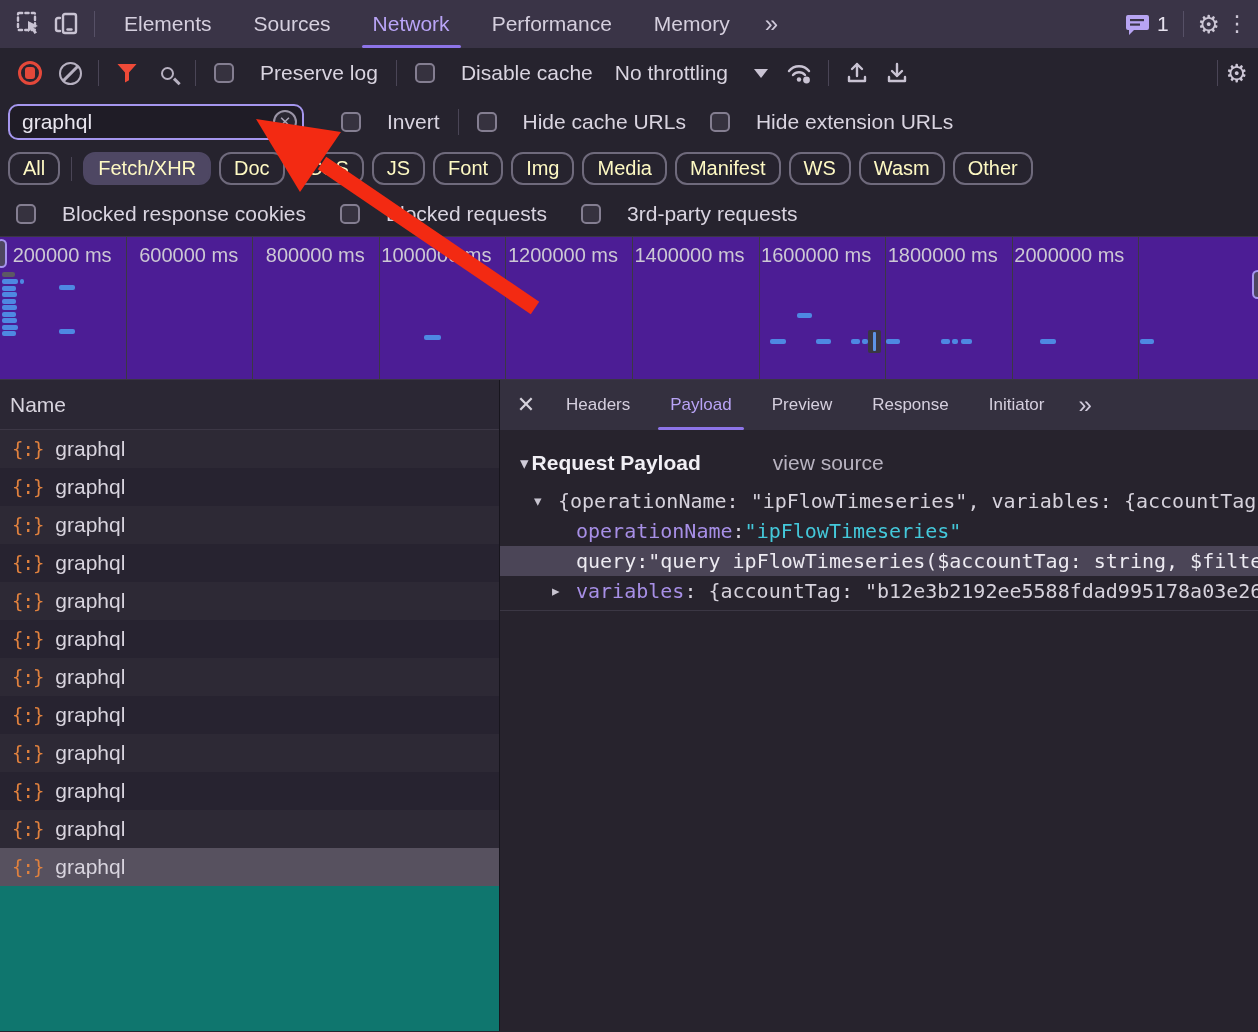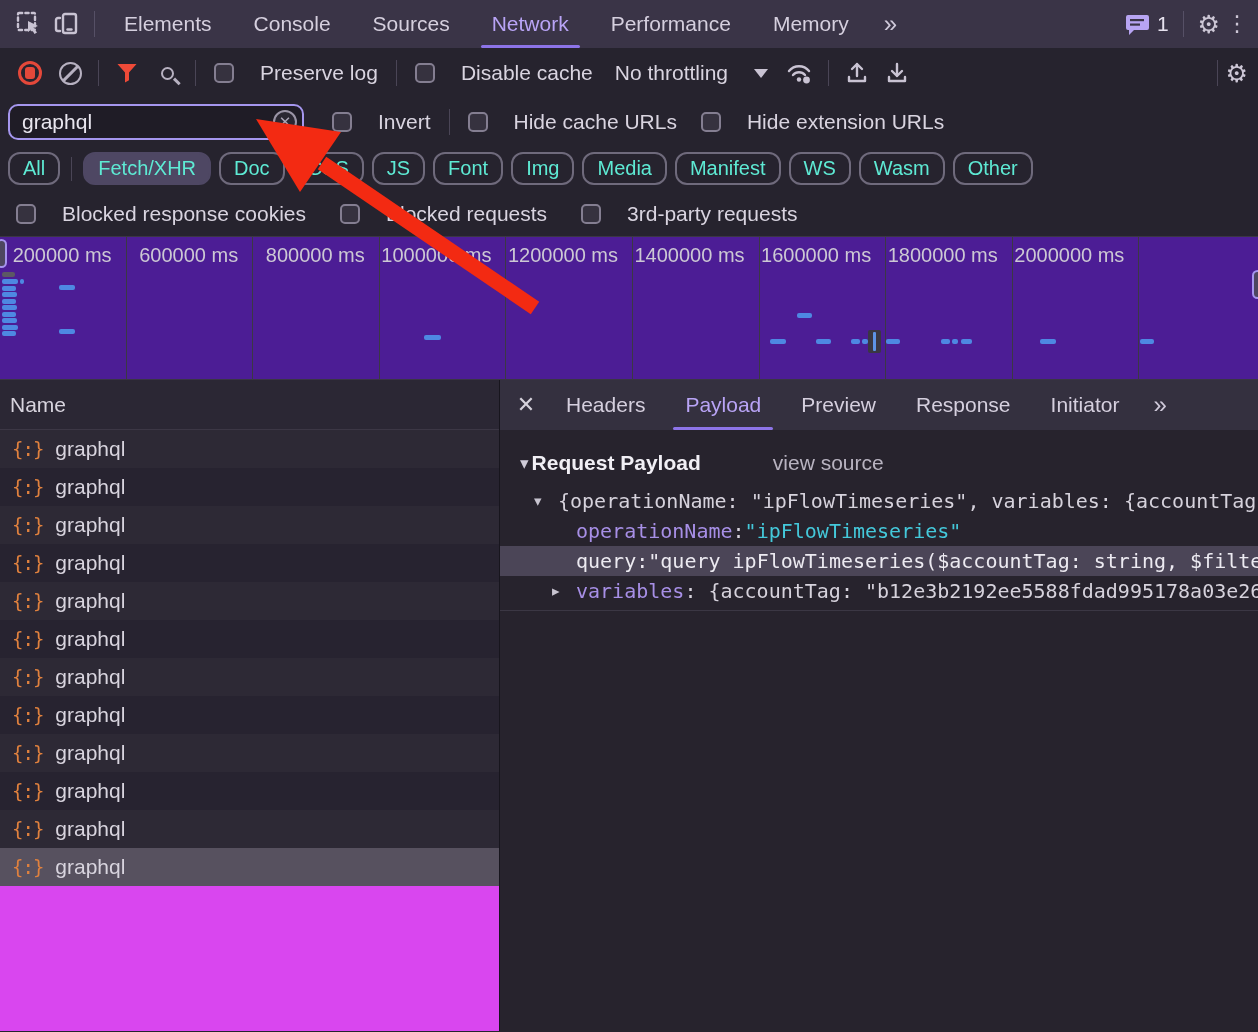--- a/index.html
+++ b/index.html
@@ -55,21 +55,21 @@
   .filter-input { width:100%; height:100%; background:#1f1c26; border:2px solid #a596ee;
     border-radius:10px; outline:none; color:#e9e6ef; font-size:21px; padding:0 40px 0 12px;
     font-family:"Liberation Sans", sans-serif; }
   .clear-x { position:absolute; right:7px; top:6px; width:24px; height:24px; border:2px solid #9a94a6;
     border-radius:50%; color:#aaa4b5; display:flex; align-items:center; justify-content:center;
     font-size:15px; cursor:pointer; background:#2a2732; }
 
   
   .chiprow { height:45px; display:flex; align-items:center; padding:0 8px; gap:8px; }
   .chip { height:33px; display:flex; align-items:center; padding:8px 13px; border:2px solid #6f6a7c;
-    border-radius:12px; color:#5eead4; font-size:20px; cursor:pointer; white-space:nowrap; }
+    border-radius:12px; color:#fef9c3; font-size:20px; cursor:pointer; white-space:nowrap; }
   .chip.active { background:#4e4763; border-color:#4e4763; }
   .chip-div { width:1px; height:24px; background:#4a4556; margin:0 3px; }
 
   
   .blockedrow { height:46px; display:flex; align-items:center; padding:0 6px; gap:14px;
     border-bottom:1px solid #3a3643; }
 
   
   .overview { position:relative; height:143px; background:#4c1d95; border-bottom:1px solid #3a3643;
     overflow:hidden; }
@@ -79,38 +79,38 @@
   .ov-bar { position:absolute; height:5px; border-radius:2px; background:#4e88e2; }
   .ov-bar.gray { background:#5c5864; }
   .ov-marker { position:absolute; background:#3a3742; border-radius:2px; }
   .ov-marker::after { content:""; position:absolute; left:5px; top:2px; bottom:2px; width:3px;
     background:#5e93e6; border-radius:1px; }
   .grip { position:absolute; width:11px; height:29px; border:2px solid #a694ee; border-radius:6px;
     background:#4d4660; cursor:ew-resize; }
 
   
   .main { display:flex; height:651px; }
-  .left { width:500px; background:#d946ef; border-right:1px solid #17151d; display:flex; flex-direction:column; }
+  .left { width:500px; background:#0f766e; border-right:1px solid #17151d; display:flex; flex-direction:column; }
   .name-header { height:50px; background:#2b2734; border-bottom:1px solid #3c3745; display:flex;
     align-items:center; padding:0 10px; color:#d8d4de; font-size:21px; }
   .req-rows { flex:1; overflow:hidden; }
   .req-row { height:38px; display:flex; align-items:center; padding:0 12px; gap:12px; cursor:pointer; }
   .req-row:nth-child(odd) { background:#2d2935; }
   .req-row:nth-child(even) { background:#272330; }
   .req-row.sel { background:#57515f; }
   .req-icon { color:#e0813e; font-size:19px; font-family:"DejaVu Sans Mono", monospace; letter-spacing:-1px; }
   .req-label { color:#d8d4de; font-size:21px; }
 
   
   .right { flex:1; background:#27232d; display:flex; flex-direction:column; overflow:hidden; }
   .dtabs { height:50px; background:#34303f; display:flex; align-items:center; padding:0 6px; flex:none; }
   .dclose { width:40px; height:40px; display:flex; align-items:center; justify-content:center;
     color:#d6d2dc; font-size:22px; cursor:pointer; }
   .dtab { position:relative; height:50px; display:flex; align-items:center; padding:0 20px;
-    color:#d5cfde; font-size:21px; cursor:pointer; }
+    color:#d5cfde; font-size:17px; cursor:pointer; }
   .dtab.active { color:#b9a4f6; }
   .dtab.active::after { content:""; position:absolute; left:8px; right:8px; bottom:0; height:3px;
     border-radius:2px; background:#8d74e8; }
   .payload-head { height:46px; display:flex; align-items:center; padding:0 0 0 20px; margin-top:10px; flex:none; }
   .tri-dark { color:#cfcbd8; font-size:17px; margin-right:3px; }
   .payload-title { color:#f1eff5; font-size:21px; font-weight:bold; }
   .view-source { color:#b8b3c0; font-size:21px; margin-left:72px; cursor:pointer; }
   .plines { border-bottom:1px solid #3b3744; padding-bottom:4px; flex:none; }
   .pline { height:30px; display:flex; align-items:center; padding-left:34px; white-space:nowrap;
     font-family:"DejaVu Sans Mono", monospace; font-size:20px; overflow:hidden; }
@@ -142,21 +142,20 @@
     <span class="tb-icon">
       <svg class="lineart" width="28" height="26" viewBox="0 0 28 26">
         <rect x="10" y="3" width="13" height="19" rx="2"></rect>
         <path d="M7 7 H5 a2 2 0 0 0 -2 2 v9 a2 2 0 0 0 2 2 h2"></path>
         <line x1="14.5" y1="18.5" x2="18.5" y2="18.5"></line>
       </svg>
     </span>
     <span class="vdiv"></span>
     <nav class="tabs" id="main-tabs">
         <div class="tab">Elements</div>
-        <div class="tab">Console</div>
         <div class="tab">Sources</div>
         <div class="tab active">Network</div>
         <div class="tab">Performance</div>
         <div class="tab">Memory</div>
       </nav>
     <span class="tab-overflow">»</span>
     <div class="tabbar-right">
       <span class="msg-wrap">
         <svg width="25" height="23" viewBox="0 0 25 23">
           <path d="M3 2 h19 a2 2 0 0 1 2 2 v11 a2 2 0 0 1 -2 2 H9 l-5 5 v-5 H3 a2 2 0 0 1 -2 -2 V4 a2 2 0 0 1 2 -2 Z" fill="#b7a4f2"></path>
@@ -223,21 +222,21 @@
     <span class="spacer"></span>
     <span class="vdiv dark"></span>
     <span class="glyph">⚙</span>
   </div>
 
   <div class="filterrow">
     <span class="filter-input-wrap">
       <input class="filter-input" type="text" value="graphql" style="">
       <span class="clear-x">✕</span>
     </span>
-    <label class="cb-wrap" style="margin-left:28px;">
+    <label class="cb-wrap" style="margin-left:37px;">
       <span class="cbox"></span>
       <span class="cb-label">Invert</span>
     </label>
     <span class="vdiv dark"></span>
     <label class="cb-wrap">
       <span class="cbox"></span>
       <span class="cb-label">Hide cache URLs</span>
     </label>
     <label class="cb-wrap" style="margin-left:14px;">
       <span class="cbox"></span>

